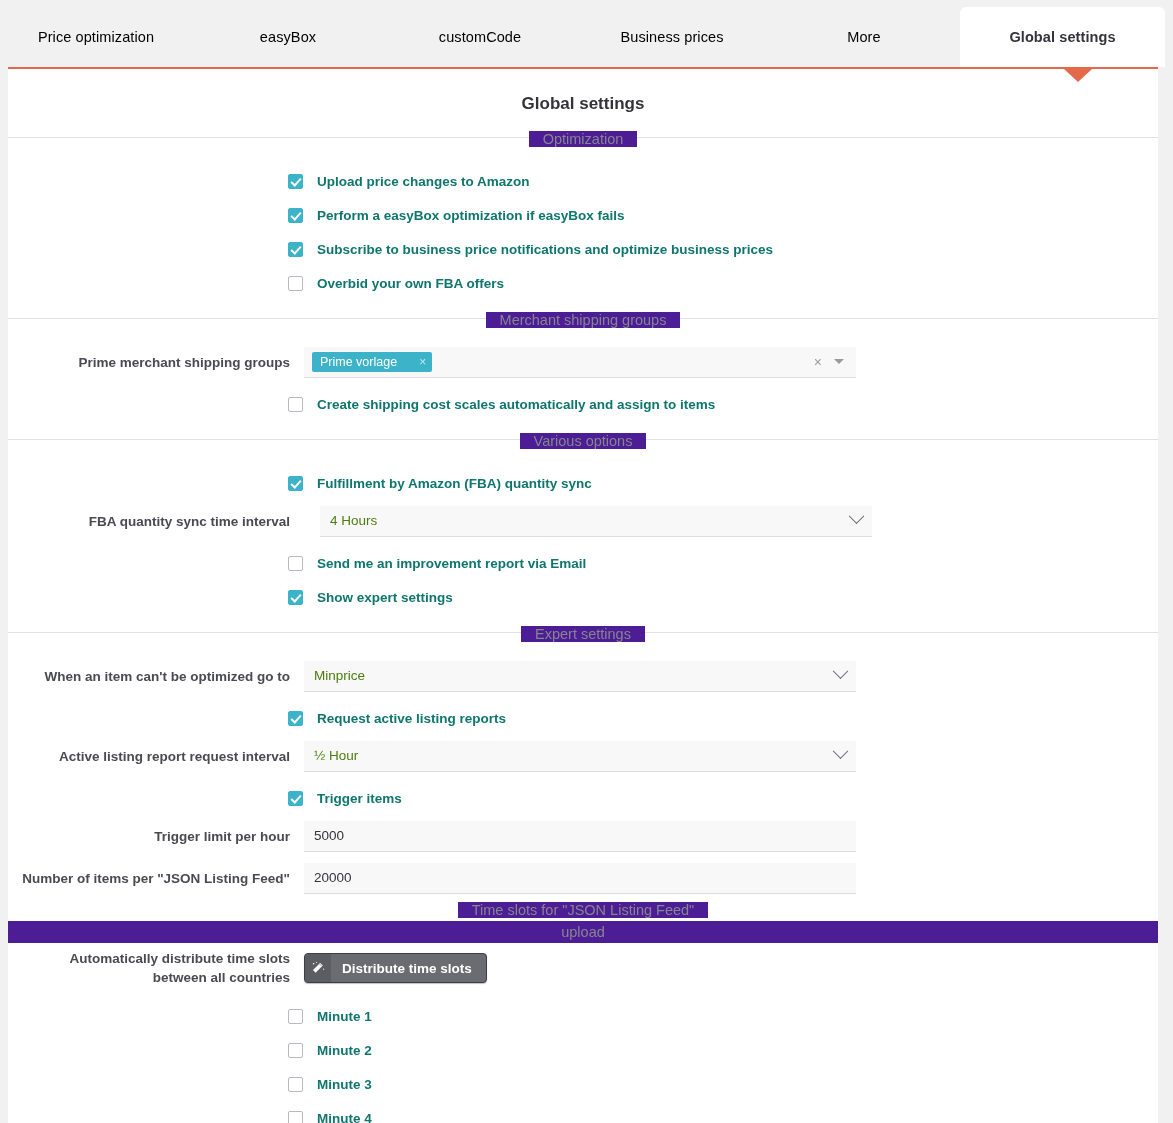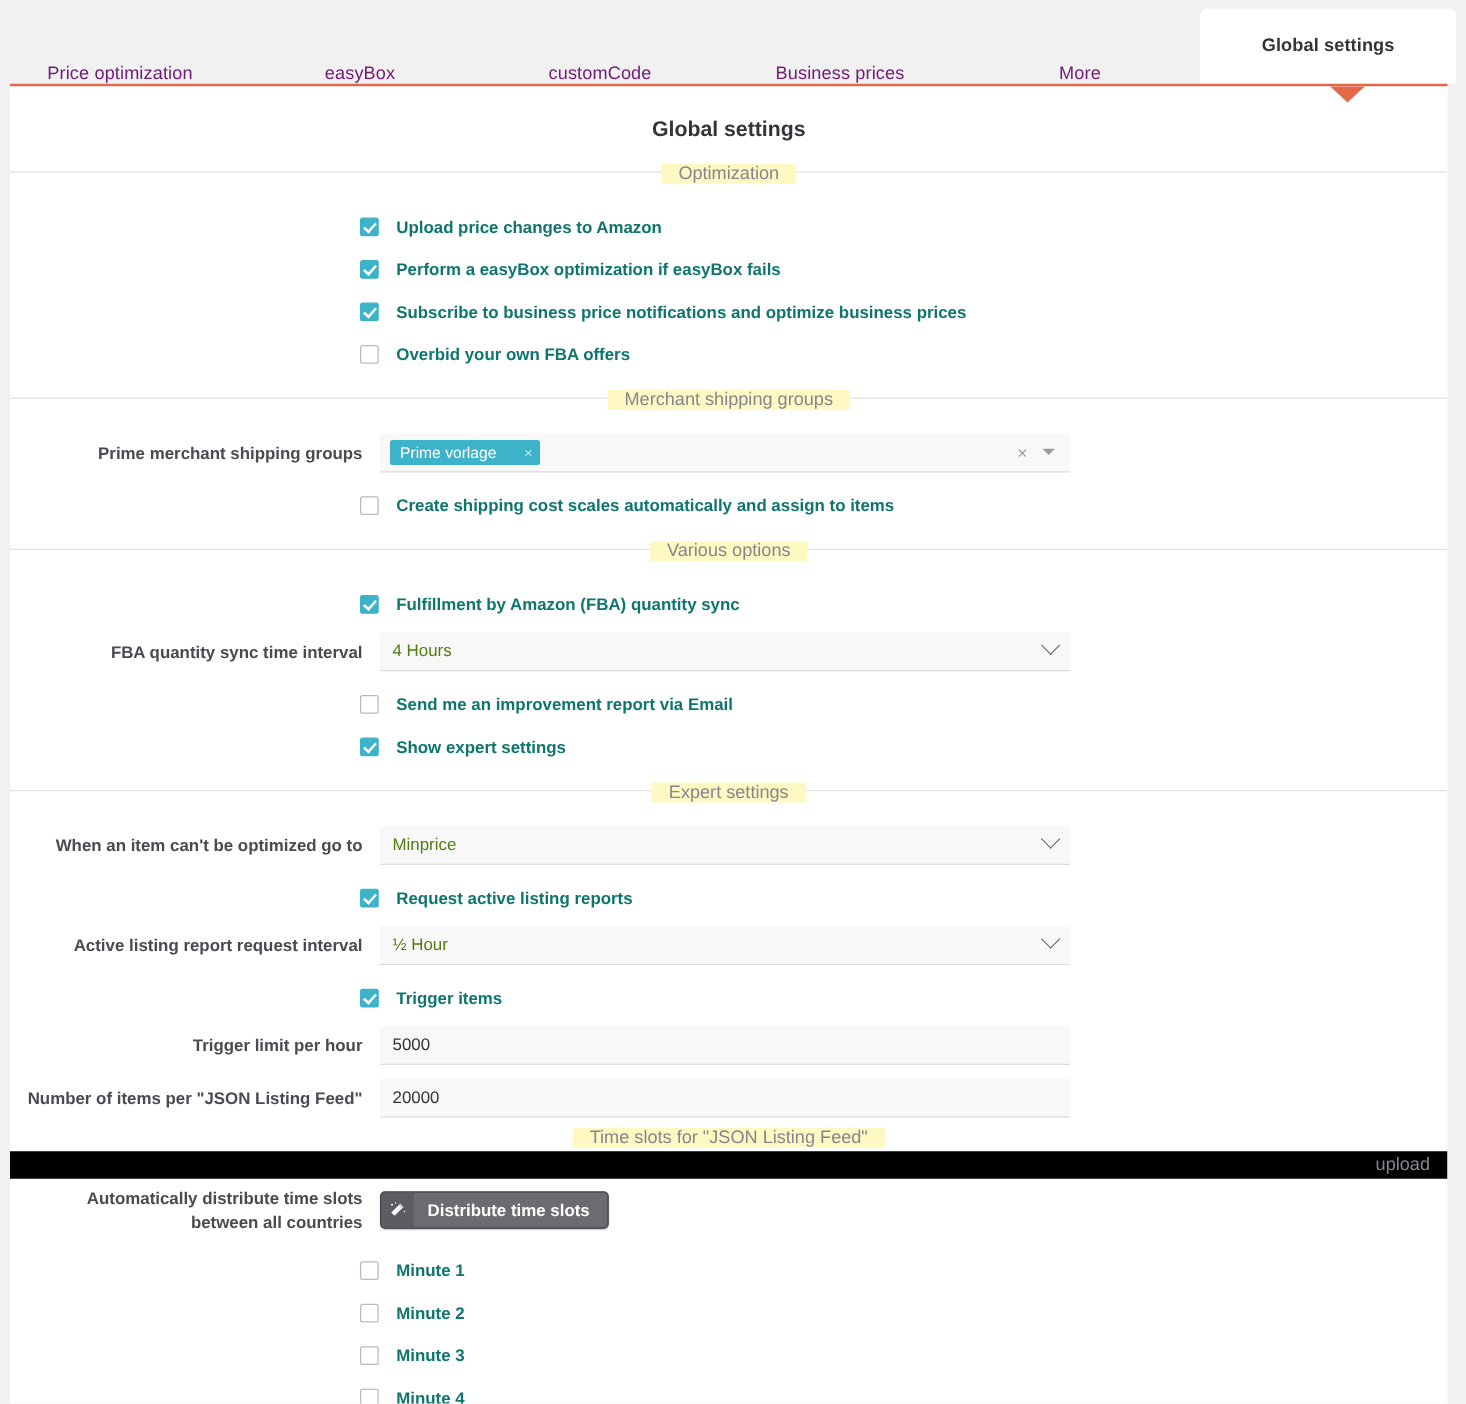--- a/index.html
+++ b/index.html
@@ -22,21 +22,22 @@
   .tabs {
     display: flex;
     align-items: flex-end;
     width: 100%;
     height: 67px;
   }
   .tab {
     flex: 1 1 0;
     text-align: center;
     font-size: 14.5px;
-    color: #701a75;
+    color: #000000;
+    padding-bottom: 22px;
     cursor: pointer;
     letter-spacing: .1px;
     white-space: nowrap;
   }
   .tab.active {
     background: #ffffff;
     color: #33333a;
     font-weight: bold;
     border-radius: 6px 6px 0 0;
     height: 60px;
@@ -80,25 +81,25 @@
   .section { border-top: 1px solid #e2e2e2; position: relative; }
   .section-legend {
     position: relative;
     text-align: center;
     margin-top: -10px;
     font-size: 14.5px;
     color: #86868e;
     line-height: 22px;
   }
   .section-legend span {
-    background: #fef9c3;
+    background: #4c1d95;
     padding: 0 14px;
   }
   .section-legend.two-line { margin-top: -11px; }
-  .section-legend.two-line .line2 { background:#000000; padding: 0 14px; display:block;text-align:right; }
+  .section-legend.two-line .line2 { background:#4c1d95; padding: 0 14px; display:block; }
 
   .section-body { padding: 14px 0 18px 0; }
 
   
   .row {
     display: flex;
     align-items: center;
     min-height: 34px;
     padding: 0 0;
   }
@@ -289,21 +290,21 @@
     </div>
   </div>
 
   <div class="section">
     <div class="section-legend"><span>Various options</span></div>
     <div class="section-body">
       <div class="cbrow">
         <div class="cb checked"></div>
         <div class="cb-label">Fulfillment by Amazon (FBA) quantity sync</div>
       </div>
-      <div class="row" style="margin-top:4px;">
+      <div class="row" style="margin-top:4px;gap:16px;">
         <div class="label-col">FBA quantity sync time interval</div>
         <div class="field-col">
           <div class="select">
             <span class="select-value">4 Hours</span>
             <span class="chev"></span>
           </div>
         </div>
       </div>
       <div class="spacer-8"></div>
       <div class="cbrow">

